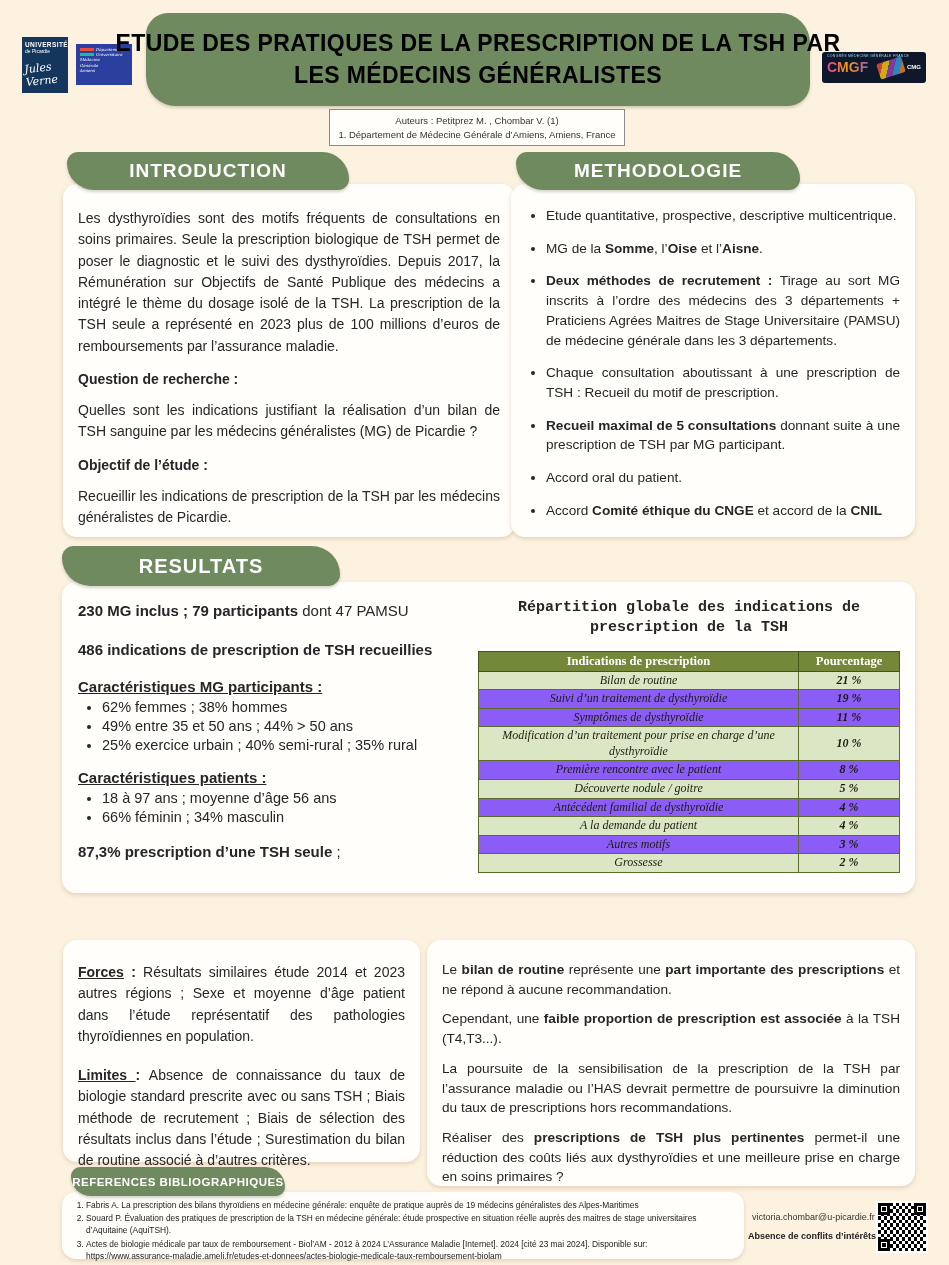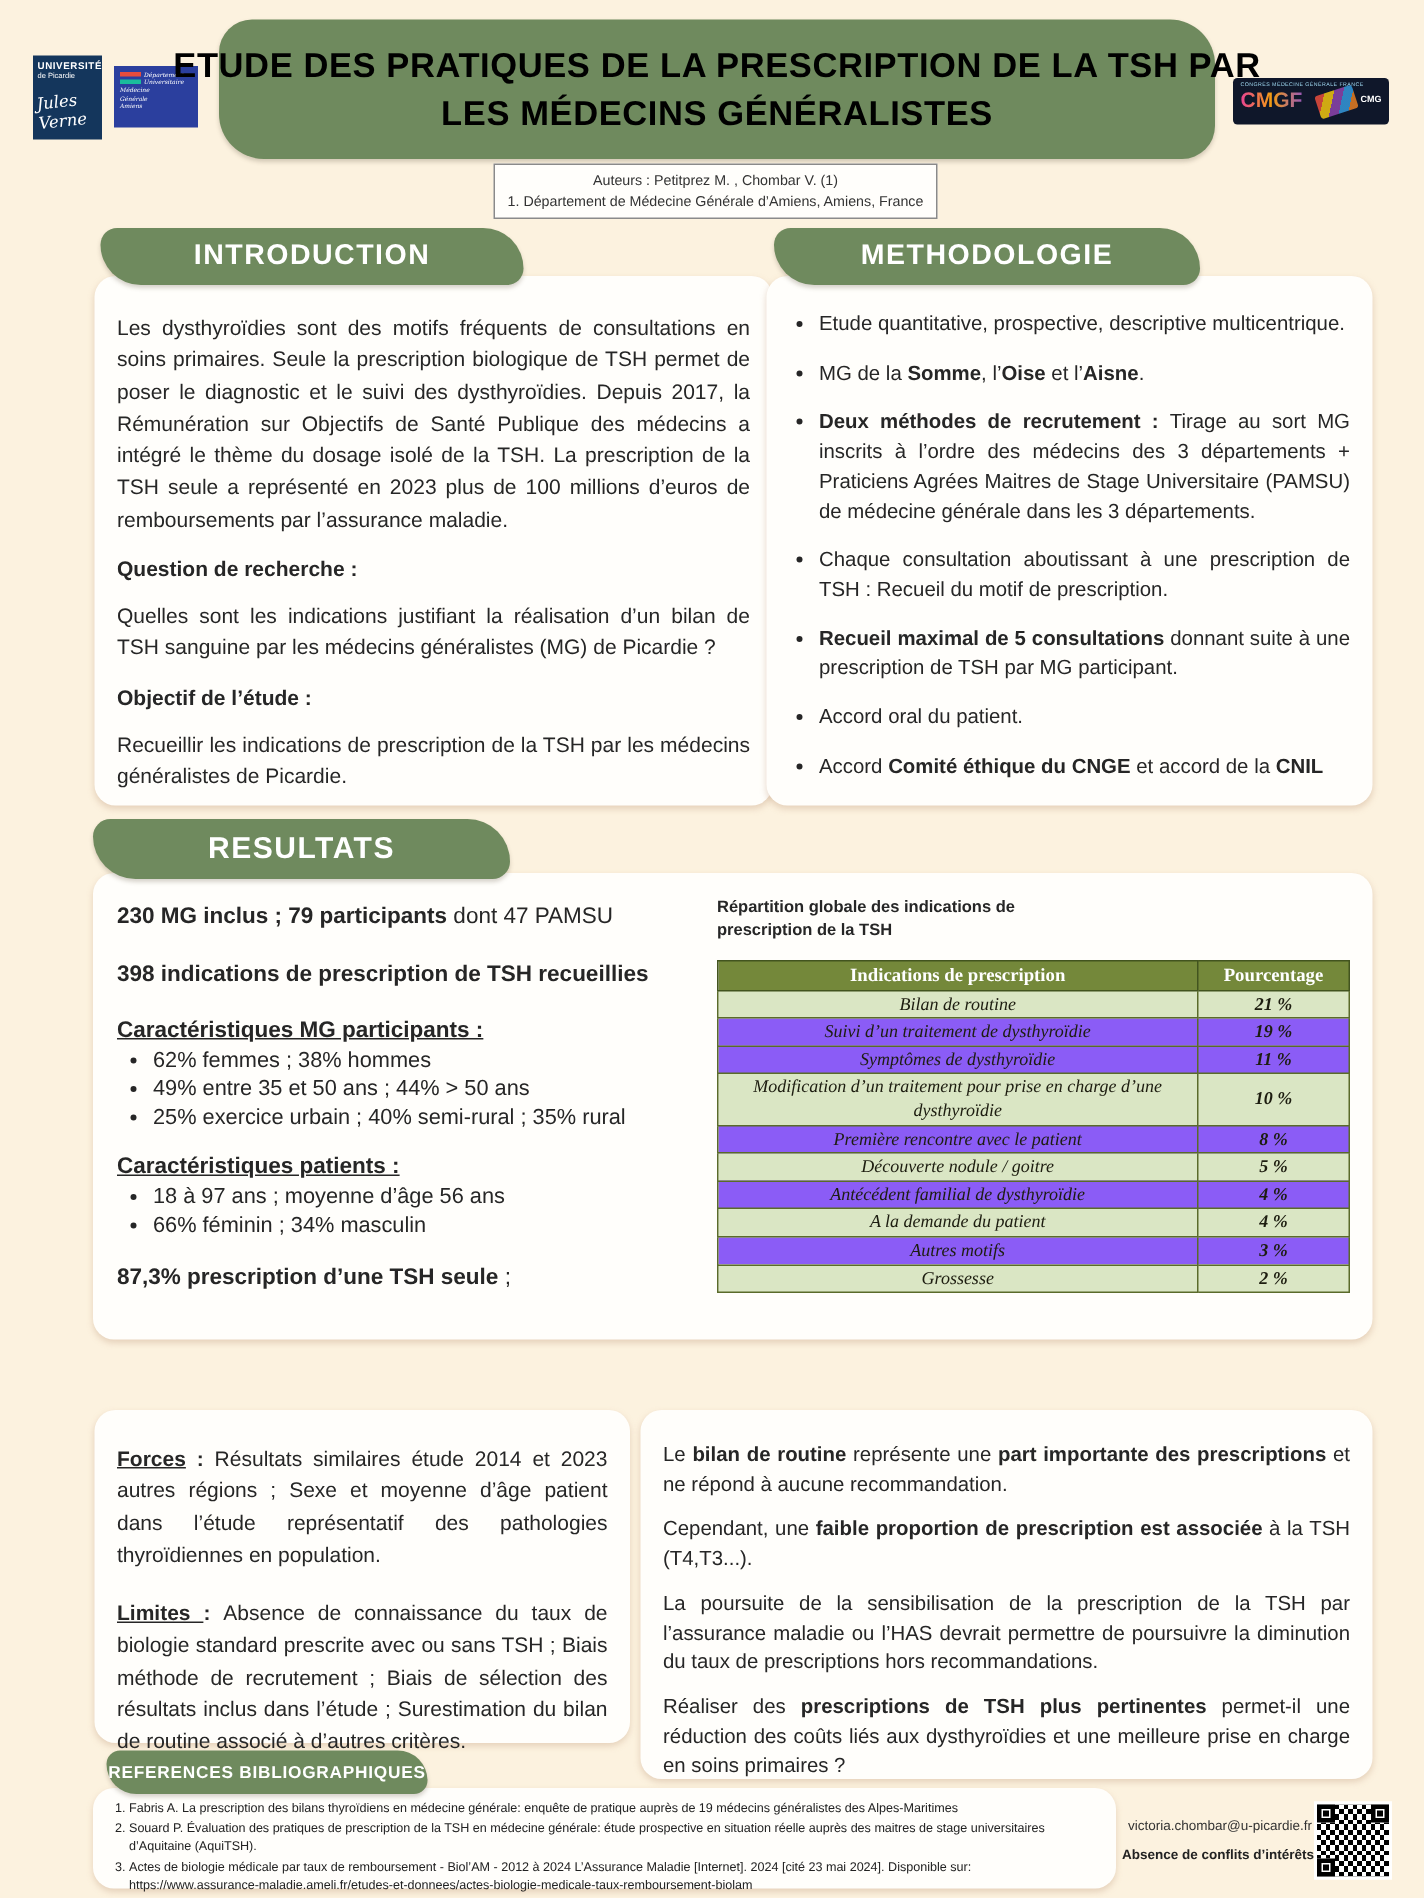--- a/index.html
+++ b/index.html
@@ -56,21 +56,21 @@
   .meth-list{margin:0;padding-left:20px;}
   .meth-list li{margin-bottom:13px;text-align:justify;}
 
   
   .res-line{font-size:15px;margin-bottom:14px;}
   .res-bold{font-weight:700;}
   .res-head{font-weight:700;text-decoration:underline;font-size:15px;margin:10px 0 4px 0;}
   .res-ul{margin:2px 0 10px 0;padding-left:24px;font-size:14.5px;}
   .res-ul li{margin-bottom:3px;}
 
-  .chart-title{font-weight:700;font-size:11px;text-align:left;line-height:1.35;margin-bottom:12px;}
+  .chart-title{font-weight:700;font-size:15px;text-align:center;line-height:1.35;margin-bottom:12px;font-family:Liberation Mono, monospace;}
   table.indic{width:100%;border-collapse:collapse;font-family:"Liberation Serif",serif;font-size:12px;}
   table.indic th{background:#74883a;color:#fff;font-weight:700;font-size:12.5px;padding:2px 4px;
     border:1.5px solid #42541f;}
   table.indic td{border:1px solid #5a6b2a;padding:1px 6px;font-style:italic;text-align:center;line-height:1.3;color:#1d1d10;}
   table.indic td.val{font-weight:700;width:24%;}
   table.indic tr.alt{background:#dae6c4;}
   table.indic tr.plain{background:#8b5cf6;}
 
   
   .refs{font-size:8.4px;line-height:1.45;color:#222;}
@@ -150,21 +150,21 @@
       <li><span>Accord </span><span style="font-weight: 700;">Comité éthique du CNGE</span><span> et accord de la </span><span style="font-weight: 700;">CNIL</span></li>
     </ul>
   </div>
 
   <div class="banner" style="left:62px;top:546px;width:278px;height:40px;font-size:20px;">
     <span>RESULTATS</span>
   </div>
   <div class="box" style="left:62px;top:582px;width:853px;height:311px;">
     <div style="position:absolute;left:16px;top:20px;width:392px;">
       <div class="res-line"><span style="font-weight: 700;">230 MG inclus ; 79 participants</span><span> dont 47 PAMSU</span></div>
-      <div class="res-line res-bold" style="margin-top:22px;">398 indications de prescription de TSH recueillies</div>
+      <div class="res-line res-bold" style="margin-top:22px;">486 indications de prescription de TSH recueillies</div>
       <div class="res-head" style="margin-top:20px;">Caractéristiques MG participants :</div>
       <ul class="res-ul">
         <li>62% femmes ; 38% hommes</li>
         <li>49% entre 35 et 50 ans ; 44% &gt; 50 ans</li>
         <li>25% exercice urbain ; 40% semi-rural ; 35% rural</li>
       </ul>
       <div class="res-head" style="margin-top:16px;">Caractéristiques patients :</div>
       <ul class="res-ul">
         <li>18 à 97 ans ; moyenne d’âge 56 ans</li>
         <li>66% féminin ; 34% masculin</li>

